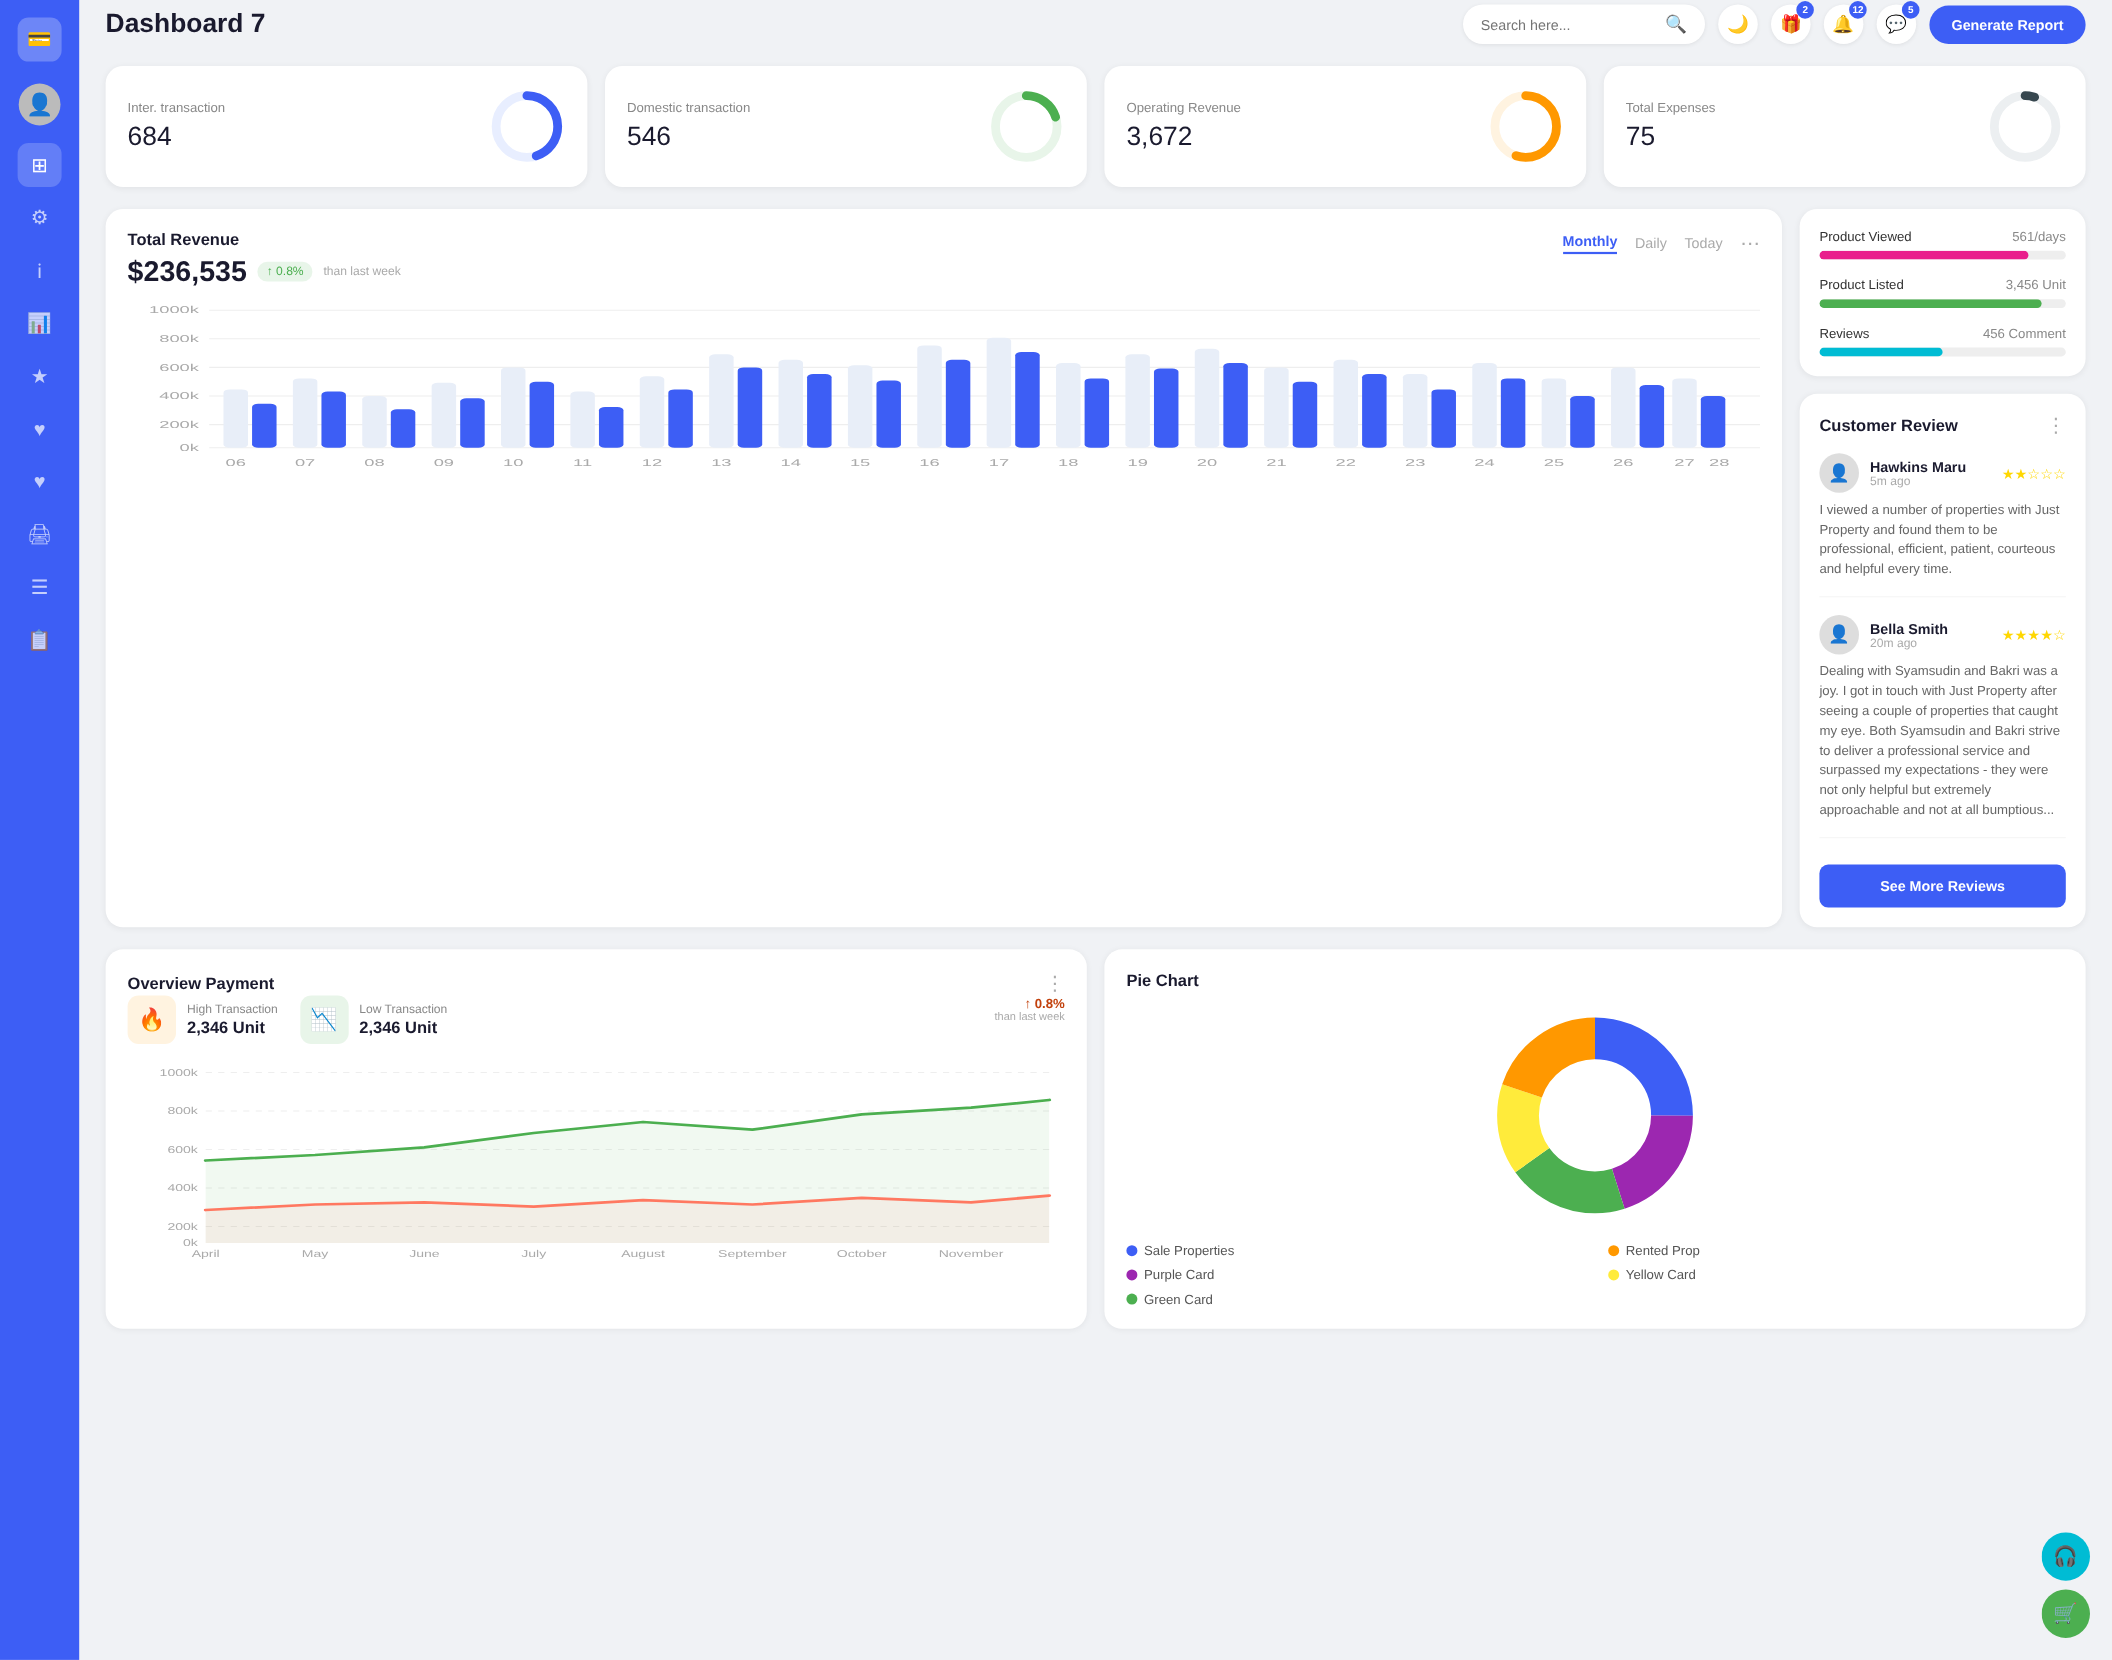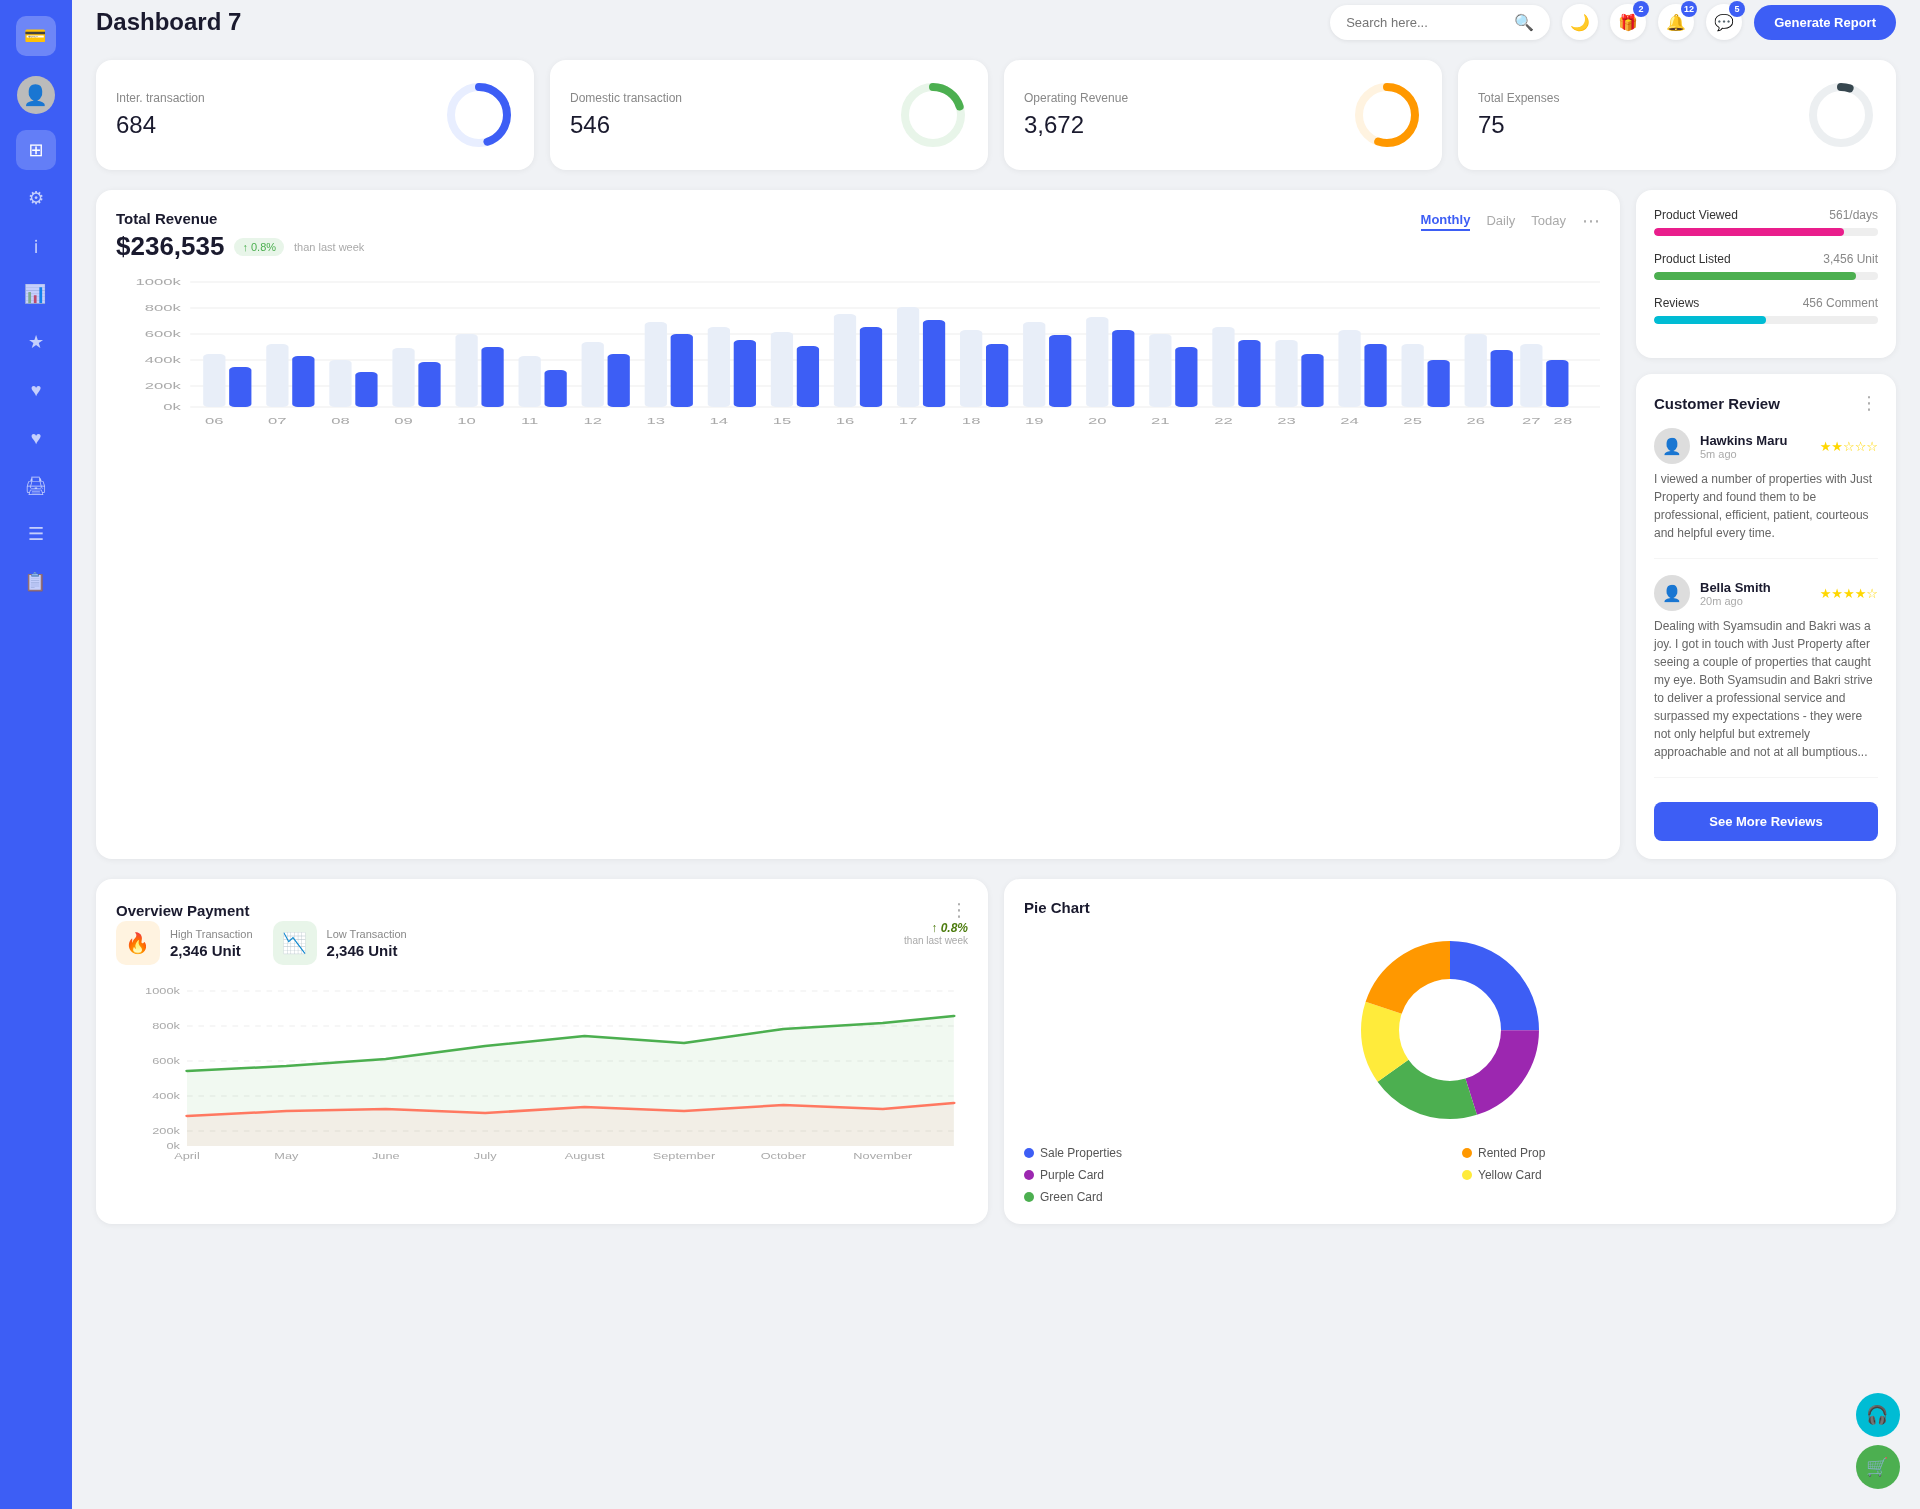--- a/index.html
+++ b/index.html
@@ -241,21 +241,21 @@
     }
     .metrics-card {
       background: white;
       border-radius: 16px;
       padding: 18px;
       box-shadow: 0 1px 6px rgba(0,0,0,0.06);
     }
     .metric-item {
       margin-bottom: 16px;
     }
-    .metric-item:last-child { margin-bottom: 16px; }
+    .metric-item:last-child { margin-bottom: 0; }
     .metric-header {
       display: flex;
       justify-content: space-between;
       font-size: 12px;
       margin-bottom: 6px;
       color: #333;
     }
     .metric-header .metric-value {
       color: #888;
     }
@@ -389,24 +389,23 @@
     .ov-stat-value {
       font-size: 15px;
       font-weight: 700;
       color: #1a1a2e;
     }
     .ov-trend {
       margin-left: auto;
       text-align: right;
     }
     .ov-trend-pct {
-      color: #4d7c0f;
+      color: #c2410c;
       font-size: 12px;
       font-weight: 600;
-      font-style: italic;
     }
     .ov-trend-label {
       font-size: 10px;
       color: #aaa;
     }
 
     
     .line-chart-container {
       position: relative;
       height: 180px;

